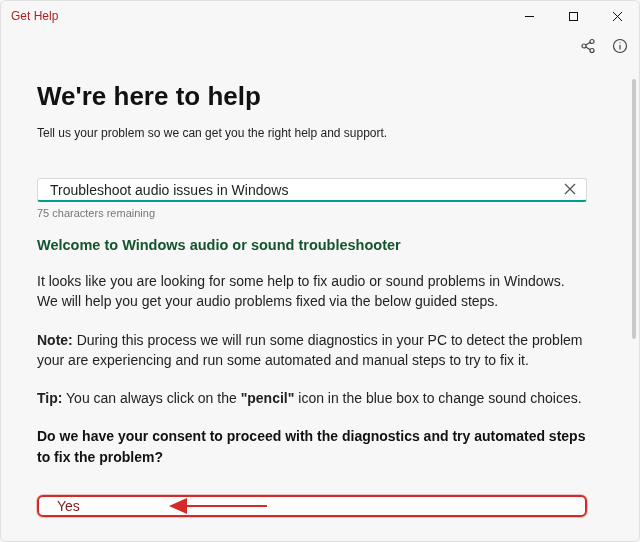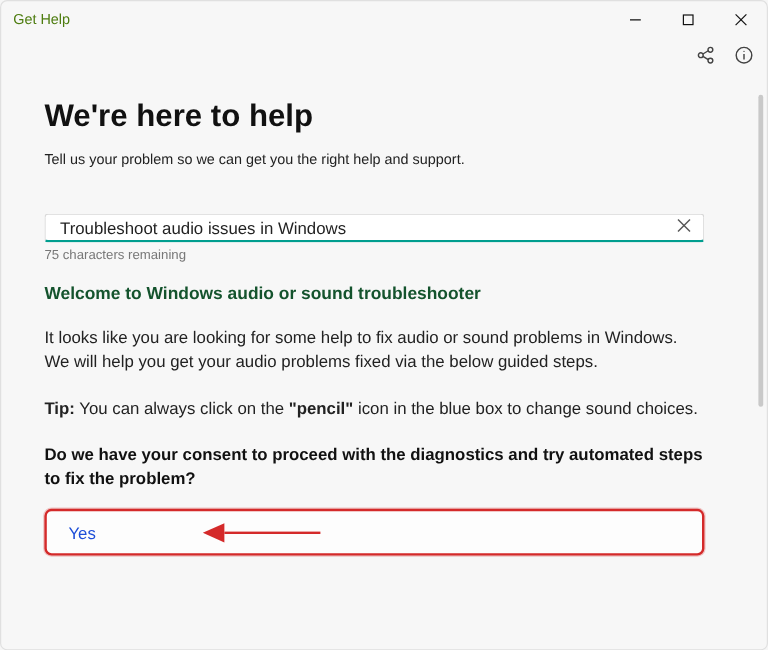--- a/index.html
+++ b/index.html
@@ -1,36 +1,36 @@
 <!DOCTYPE html>
 <html><head>
 <meta charset="utf-8">
 <style>
   * { box-sizing: border-box; margin: 0; padding: 0; }
   html, body { width: 640px; height: 542px; font-family: "Segoe UI", Arial, sans-serif; background:#f6f6f6; overflow:hidden; }
   .window { width:640px; height:542px; background:#f7f7f7; border:1px solid #e0e0e0; border-radius:6px; position:relative; }
   .titlebar { height:30px; display:flex; align-items:center; justify-content:space-between; padding:0 0 0 10px; }
-  .app-title { font-size:12px; color:#4d7c0f; }
+  .app-title { font-size:12px; color:#b91c1c; }
   .win-controls { display:flex; height:100%; }
   .win-btn { width:44px; height:30px; display:flex; align-items:center; justify-content:center; font-size:12px; color:#111; cursor:pointer; }
   .win-btn svg { stroke:#111; }
   .toolbar { position:absolute; top:36px; right:10px; display:flex; gap:14px; align-items:center; }
   .toolbar .ticon { width:18px; height:18px; color:#444; cursor:pointer; display:flex; align-items:center; justify-content:center; }
   .content { position:absolute; top:60px; bottom:0; left:0; right:0; overflow:hidden; padding:0 52px 0 36px; }
   h1 { font-size:26px; font-weight:600; color:#111; margin-top:20px; margin-bottom:14px; }
   .subtitle { font-size:12px; color:#222; margin-bottom:38px; }
   .search-wrap { position:relative; background:#fff; border:1px solid #d9d9d9; border-bottom:2px solid #009e8f; border-radius:3px; height:24px; display:flex; align-items:center; padding:0 36px 0 12px; }
   .search-wrap input { border:none; outline:none; width:100%; font-size:14px; background:transparent; color:#222; }
   .clear-x { position:absolute; right:10px; top:50%; transform:translateY(-50%); cursor:pointer; color:#555; }
   .chars { font-size:11px; color:#777; margin-top:5px; margin-bottom:18px; }
   .section-h { font-size:14.5px; font-weight:600; color:#14532d; margin-bottom:18px; }
   p.body { font-size:14px; color:#222; line-height:1.45; margin-bottom:18px; }
   .b { font-weight:600; }
-  .consent-q { font-size:14px; font-weight:600; color:#111; line-height:1.45; margin-bottom:16px; }
-  .option-btn { position:relative; width:100%; height:39px; border:2px solid #d42a2a; border-radius:6px; background:#fdfdfd; display:flex; align-items:center; padding:0 18px; font-size:14px; color:#1d4ed8; cursor:pointer; margin-bottom:20px; box-shadow:0 0 0 1px rgba(212,42,42,.25); }
+  .consent-q { font-size:14px; font-weight:600; color:#111; line-height:1.45; margin-bottom:28px; }
+  .option-btn { position:relative; width:100%; height:22px; border:2px solid #d42a2a; border-radius:6px; background:#fdfdfd; display:flex; align-items:center; padding:0 18px; font-size:14px; color:#7f1d1d; cursor:pointer; margin-bottom:20px; box-shadow:0 0 0 1px rgba(212,42,42,.25); }
   .arrow { position:absolute; left:130px; top:50%; transform:translateY(-50%); display:flex; align-items:center; }
   .arrow-line { width:80px; height:2px; background:#d42a2a; }
   .arrow-head { width:0; height:0; border-top:8px solid transparent; border-bottom:8px solid transparent; border-right:18px solid #d42a2a; }
   .scrollbar { position:absolute; right:3px; top:78px; width:4px; height:260px; background:#c9c9c9; border-radius:3px; }
 </style>
 </head>
 <body>
 
 <div class="window">
 
@@ -89,20 +89,23 @@
             <line x1="11" y1="1" x2="1" y2="11"></line>
           </svg>
       </div>
     </div>
     <div class="chars">75 characters remaining</div>
 
     <div class="section-h">Welcome to Windows audio or sound troubleshooter</div>
 
     <p class="body">It looks like you are looking for some help to fix audio or sound problems in Windows. We will help you get your audio problems fixed via the below guided steps.</p>
 
+    <p class="body">
+      <span class="b">Note:</span><span> During this process we will run some diagnostics in your PC to detect the problem your are experiencing and run some automated  and manual steps to try to fix it.</span>
+    </p>
 
     <p class="body">
       <span class="b">Tip:</span><span> You can always click on the </span><span class="b">"pencil"</span><span> icon in the blue box to change sound choices.</span>
     </p>
 
     <div class="consent-q">Do we have your consent to proceed with the diagnostics and try automated steps to fix the problem?</div>
 
     <div class="option-btn">
       <span>Yes</span>
       <div class="arrow">

